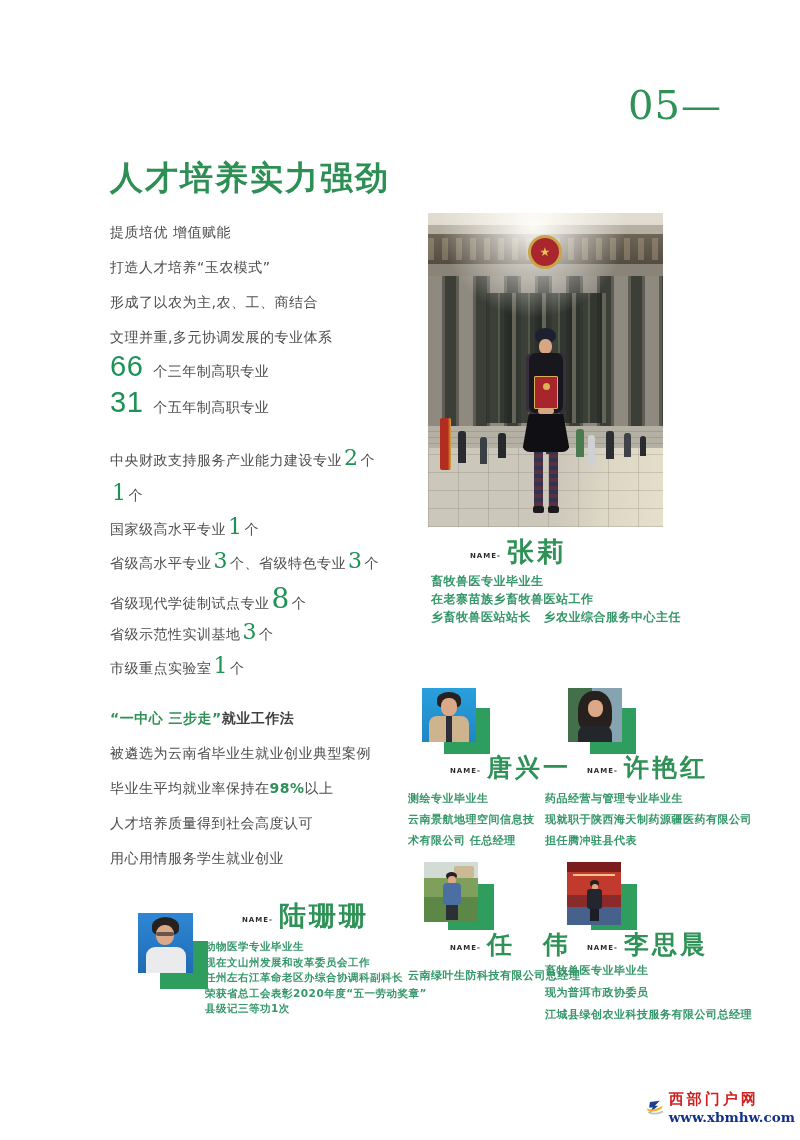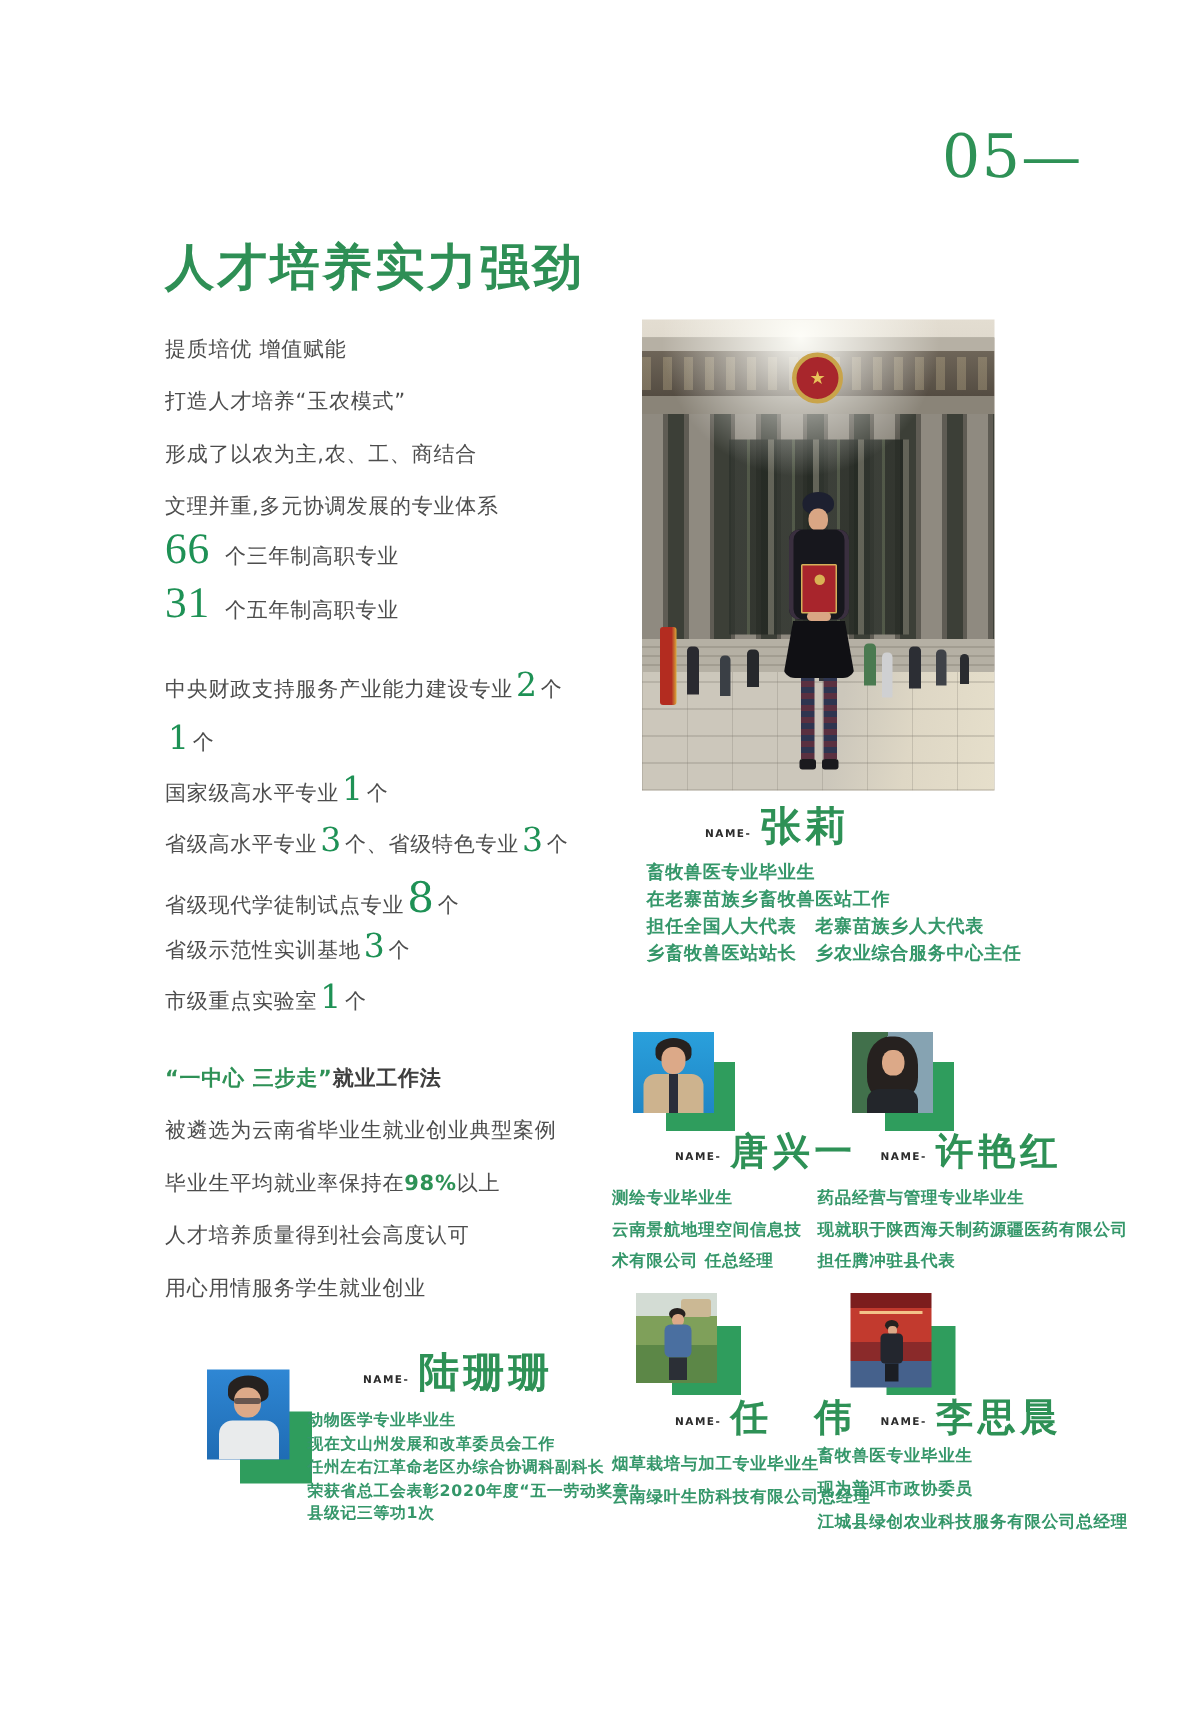--- a/index.html
+++ b/index.html
@@ -19,21 +19,21 @@
     position:absolute; left:110px; top:156px;
     font-size:33px; font-weight:bold; color:#2e8f55; letter-spacing:2px; white-space:nowrap;
   }
 
   
   .row {
     position:absolute; left:110px; font-size:14px; color:#4d4d4d;
     white-space:nowrap; letter-spacing:0.5px; display:flex; align-items:baseline;
   }
   .bignum {
-    font-family:Liberation Serif, serif; font-size:29px; color:#1e9155;
+    font-family:Liberation Sans, sans-serif; font-size:29px; color:#1e9155;
     line-height:1; margin-right:10px;
   }
   .mnum {
     font-family:"DejaVu Serif", serif; font-size:22px; color:#1e9155;
     line-height:1; margin:0 2px;
   }
   .mnum.lg { font-size:28px; }
   .grn-bold { color:#2e9156; font-weight:bold; }
   .dark-bold { color:#3f3f3f; font-weight:bold; }
 
@@ -237,21 +237,20 @@
     </div>
   </div>
 
   <div class="name-row" style="left:428px;top:538px">
     <span class="name-label">NAME-</span>
     <span class="p-name">张莉</span>
   </div>
   <div class="p-lines featured-lines" style="left:431px;top:573px">
     <div>畜牧兽医专业毕业生</div>
     <div>在老寨苗族乡畜牧兽医站工作</div>
-    <div>担任全国人大代表　老寨苗族乡人大代表</div>
     <div>乡畜牧兽医站站长　乡农业综合服务中心主任</div>
   </div>
 
   <div class="profile">
     <div class="pic-wrap" style="left:422px;top:688px">
       <div class="green-sq" style="left:22px;top:20px;width:46px;height:46px"></div>
       <div class="pic" style="left:0;top:0;width:54px;height:54px;background:linear-gradient(#2aa0dc,#1f86c6)">
         <div class="pp-hair" style="left:15px;top:4px;width:24px;height:16px;border-radius:50% 50% 30% 30%"></div>
         <div class="pp-face" style="left:19px;top:10px;width:16px;height:18px;border-radius:45%"></div>
         <div class="pp-torso" style="left:7px;top:28px;width:40px;height:26px;background:#cdb38e;border-radius:8px 8px 0 0"></div>
@@ -321,21 +320,20 @@
         <div class="pp-face" style="left:24px;top:14px;width:8px;height:8px;border-radius:45%"></div>
         <div class="pp-torso" style="left:19px;top:21px;width:18px;height:22px;background:#4a6fa0;border-radius:4px"></div>
         <div class="pp-torso" style="left:22px;top:43px;width:12px;height:15px;background:#2b2f36"></div>
       </div>
     </div>
     <div class="name-row" style="left:408px;top:932px">
       <span class="name-label">NAME-</span>
       <span class="p-name sm-name">任　伟</span>
     </div>
     <div class="p-lines sm-lines" style="left:408px;top:968px">
-      <div style="height:22px">烟草栽培与加工专业毕业生</div>
       <div style="height:22px">云南绿叶生防科技有限公司总经理</div>
     </div>
   </div>
 
   <div class="profile">
     <div class="pic-wrap" style="left:567px;top:862px">
       <div class="green-sq" style="left:24px;top:22px;width:46px;height:46px"></div>
       <div class="pic" style="left:0;top:0;width:54px;height:63px;background:linear-gradient(#7c1d1d 0 16%,#c23a2e 16% 52%,#8a2a2a 52% 72%,#45618c 72% 100%)">
         <div class="pp-torso" style="left:6px;top:12px;width:42px;height:2px;background:rgba(255,230,160,.8)"></div>
         <div class="pp-hair" style="left:23px;top:18px;width:9px;height:7px;border-radius:50%"></div>
@@ -348,14 +346,25 @@
       <span class="name-label">NAME-</span>
       <span class="p-name sm-name">李思晨</span>
     </div>
     <div class="p-lines sm-lines" style="left:545px;top:963px">
       <div style="height:22px">畜牧兽医专业毕业生</div>
       <div style="height:22px">现为普洱市政协委员</div>
       <div style="height:22px">江城县绿创农业科技服务有限公司总经理</div>
     </div>
   </div>
 
+  <div class="watermark">
+    <svg width="44" height="44" viewBox="0 0 48 48">
+      <path d="M8 36 Q24 45 44 35" stroke="#bfbfbf" stroke-width="4" fill="none"></path>
+      <path d="M12 12 L36 9 L24 21 L32 21 L12 38 L19 25 L10 25 Z" fill="#1e3f8e"></path>
+      <path d="M4 27 Q20 35 43 21 L40 28 Q22 39 7 33 Z" fill="#f0b11e"></path>
+    </svg>
+    <div class="wm-text">
+      <div class="wm-site">西部门户网</div>
+      <div class="wm-url">www.xbmhw.com</div>
+    </div>
+  </div>
 
 </div>
 
 </body></html>

